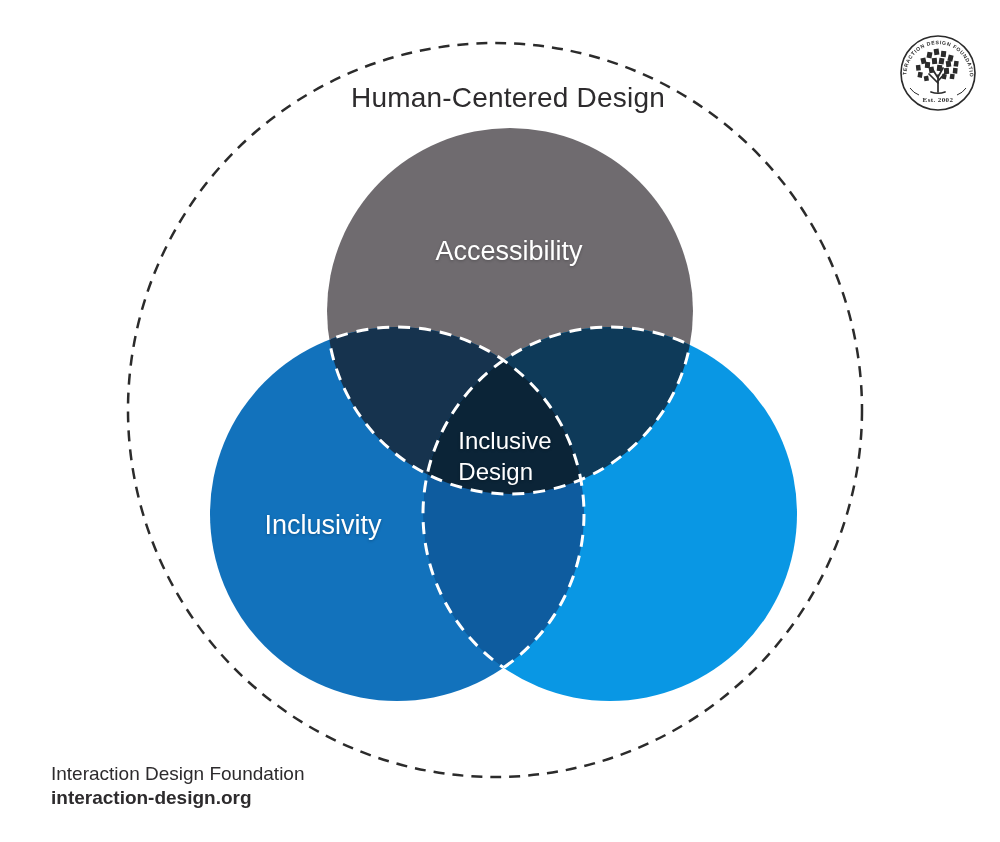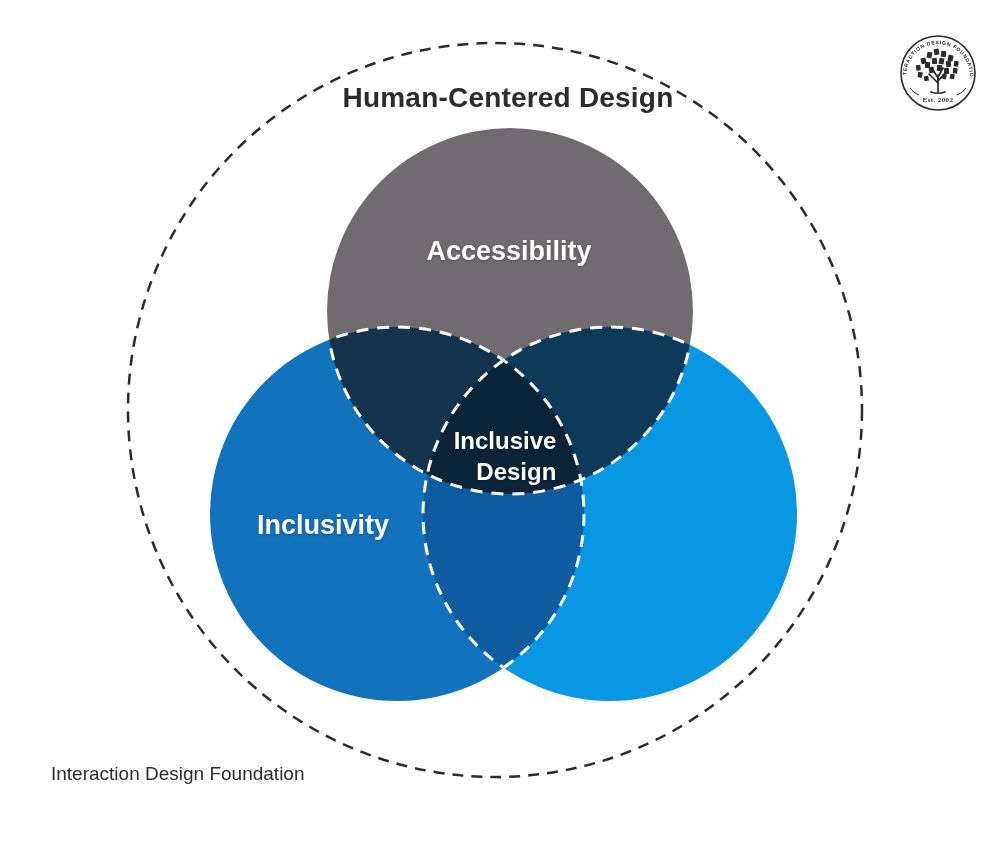--- a/index.html
+++ b/index.html
@@ -17,36 +17,36 @@
   }
   .venn-svg {
     position: absolute;
     left: 0;
     top: 0;
   }
   .label {
     position: absolute;
     transform: translate(-50%, -50%);
     white-space: nowrap;
-    font-weight: 700;
+    font-weight: 400;
     color: #ffffff;
     text-shadow: 0 1px 3px rgba(0,0,0,0.25);
     pointer-events: none;
   }
   .label.title {
     color: #2d2b2d;
     font-size: 28px;
     text-shadow: none;
     letter-spacing: 0.2px;
   }
   .label.circle-label { font-size: 27px; }
   .label.center-label {
     font-size: 24px;
     line-height: 31px;
-    text-align: right;
+    text-align: left;
   }
   .footer {
     position: absolute;
     left: 51px;
     top: 762px;
     color: #2d2b2d;
     font-size: 19px;
     line-height: 24px;
   }
   .footer .org { font-weight: 400; }
@@ -170,15 +170,16 @@
 
     <g stroke="#2b2b2b" stroke-width="1" fill="none">
       <path d="M14 57 Q17.5 62 23 64"></path>
       <path d="M70 57 Q66.5 62 61 64"></path>
     </g>
     <text x="42" y="70.5" font-size="7" font-family="Liberation Serif, serif" font-weight="700" fill="#2b2b2b" text-anchor="middle" letter-spacing="0.4">Est. 2002</text>
   </svg>
 
   <div class="footer">
     <div class="org">Interaction Design Foundation</div>
+    <div class="url">interaction-design.org</div>
   </div>
 
 </div>
 
 </body></html>

